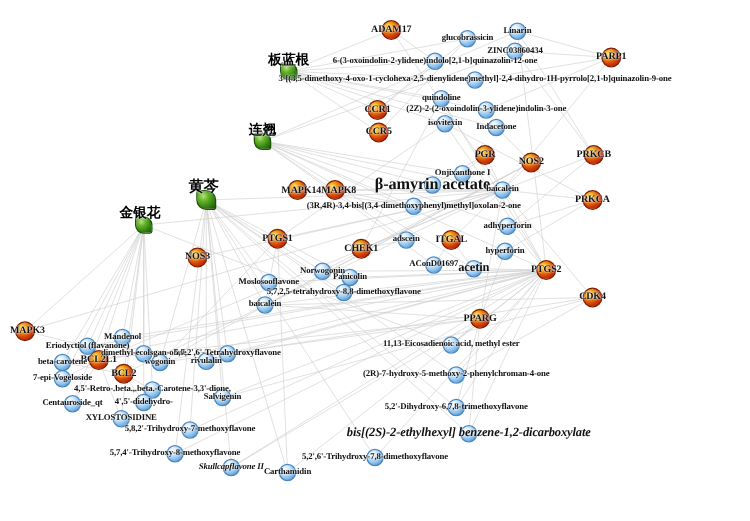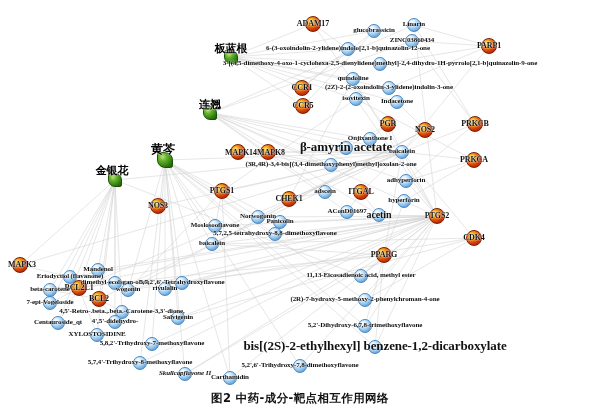--- a/index.html
+++ b/index.html
@@ -344,35 +344,34 @@
         <div class="lbl" style="left: 347px; top: 211px; font-size: 7px;">AConD01697</div>
         <div class="lbl" style="left: 379px; top: 214px; font-size: 10px;">acetin</div>
         <div class="lbl" style="left: 258px; top: 216px; font-size: 7px;">Norwogonin</div>
         <div class="lbl" style="left: 215px; top: 225px; font-size: 7px;">Moslosooflavone</div>
         <div class="lbl" style="left: 280px; top: 221px; font-size: 7px;">Panicolin</div>
         <div class="lbl" style="left: 275px; top: 233px; font-size: 7px;">5,7,2,5-tetrahydroxy-8,8-dimethoxyflavone</div>
         <div class="lbl" style="left: 212px; top: 243px; font-size: 7px;">baicalein</div>
         <div class="lbl" style="left: 361px; top: 275px; font-size: 7px;">11,13-Eicosadienoic acid, methyl ester</div>
         <div class="lbl" style="left: 365px; top: 299px; font-size: 7px;">(2R)-7-hydroxy-5-methoxy-2-phenylchroman-4-one</div>
         <div class="lbl" style="left: 365px; top: 325px; font-size: 7px;">5,2'-Dihydroxy-6,7,8-trimethoxyflavone</div>
-        <div class="lbl" style="left: 375px; top: 346px; font-size: 13px;">bis[(2S)-2-ethylhexyl] benzene-1,2-dicarboxylate</div>
+        <div class="lbl" style="left: 375px; top: 346px; font-size: 10px; font-style: italic;">bis[(2S)-2-ethylhexyl] benzene-1,2-dicarboxylate</div>
         <div class="lbl" style="left: 300px; top: 365px; font-size: 7px;">5,2',6'-Trihydroxy-7,8-dimethoxyflavone</div>
         <div class="lbl" style="left: 98px; top: 269px; font-size: 7px;">Mandenol</div>
         <div class="lbl" style="left: 70px; top: 276px; font-size: 7px;">Eriodyctiol (flavanone)</div>
         <div class="lbl" style="left: 115px; top: 282px; font-size: 7px;">dimethyl-ecolsgan-olate</div>
         <div class="lbl" style="left: 182px; top: 282px; font-size: 7px;">5,7,2',6'-Tetrahydroxyflavone</div>
         <div class="lbl" style="left: 50px; top: 289px; font-size: 7px;">beta-carotene</div>
         <div class="lbl" style="left: 128px; top: 289px; font-size: 7px;">wogonin</div>
         <div class="lbl" style="left: 165px; top: 288px; font-size: 7px;">rivulalin</div>
         <div class="lbl" style="left: 50px; top: 302px; font-size: 7px;">7-epi-Vogeloside</div>
         <div class="lbl" style="left: 122px; top: 311px; font-size: 7px;">4,5'-Retro-.beta.,.beta.-Carotene-3,3'-dione,</div>
         <div class="lbl" style="left: 115px; top: 321px; font-size: 7px;">4',5'-didehydro-</div>
         <div class="lbl" style="left: 178px; top: 317px; font-size: 7px;">Salvigenin</div>
         <div class="lbl" style="left: 58px; top: 322px; font-size: 7px;">Centauroside_qt</div>
         <div class="lbl" style="left: 97px; top: 334px; font-size: 7px;">XYLOSTOSIDINE</div>
         <div class="lbl" style="left: 152px; top: 343px; font-size: 7px;">5,8,2'-Trihydroxy-7-methoxyflavone</div>
         <div class="lbl" style="left: 140px; top: 362px; font-size: 7px;">5,7,4'-Trihydroxy-8-methoxyflavone</div>
         <div class="lbl" style="left: 185px; top: 373px; font-size: 7px; font-style: italic;">Skullcapflavone II</div>
         <div class="lbl" style="left: 230px; top: 377px; font-size: 7px;">Carthamidin</div>
       </div>
   </div>
-  <div id="caption">图2  中药-成分-靶点相互作用网络</div>
 </div>
 
 </body></html>

